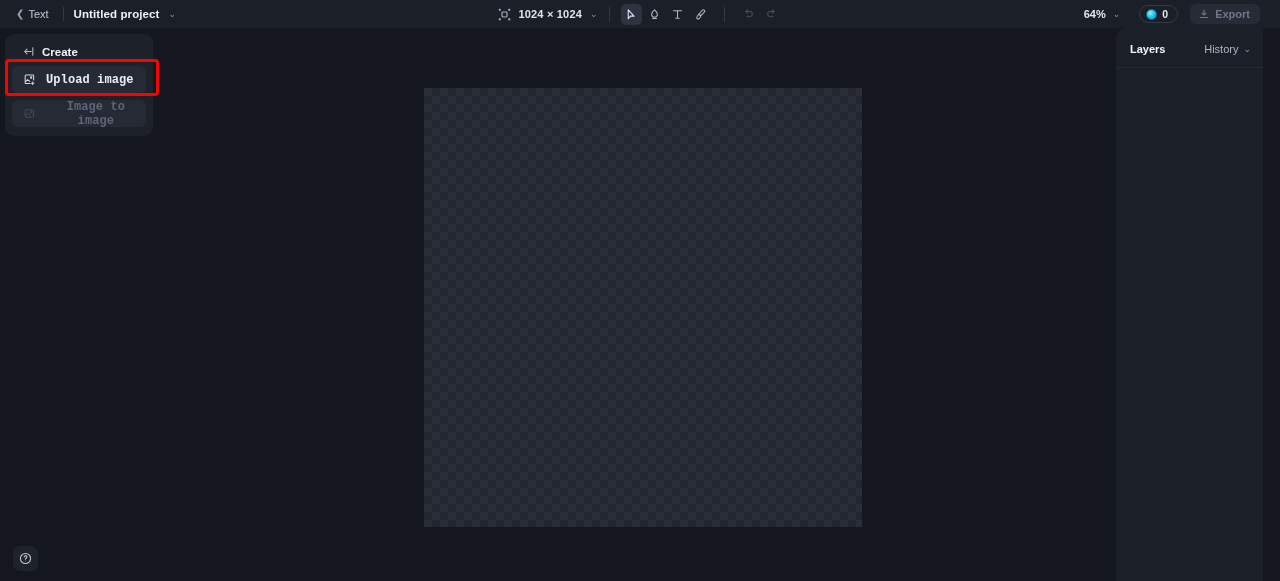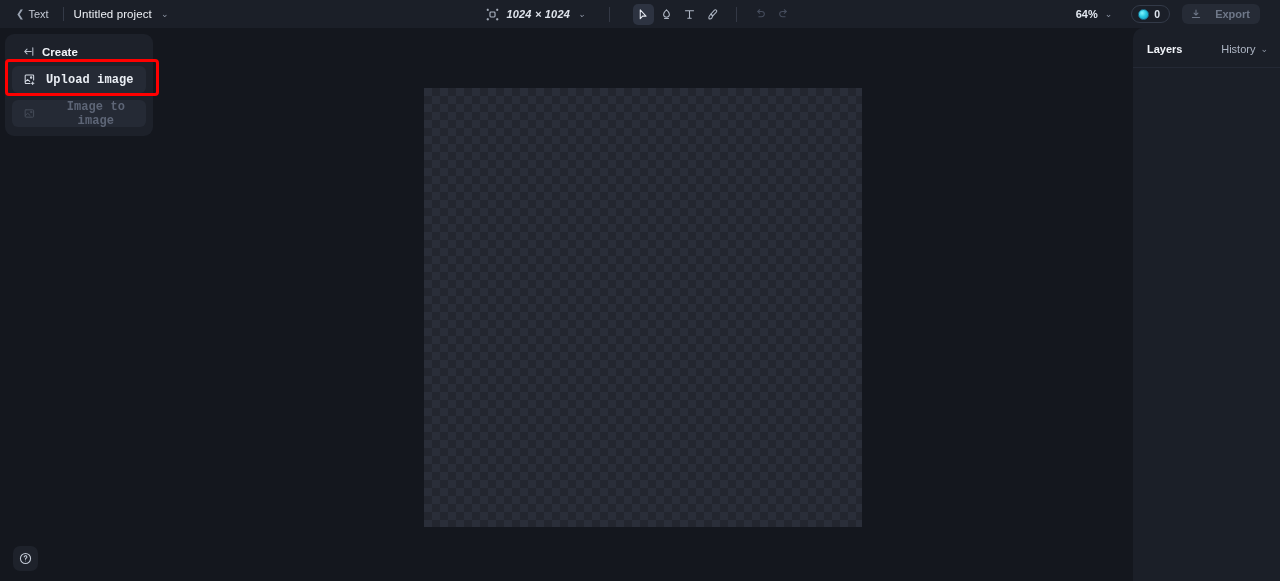--- a/index.html
+++ b/index.html
@@ -19,28 +19,27 @@
     display: flex; align-items: center;
   }
   .header-left { display: flex; align-items: center; padding-left: 12px; gap: 0; }
   .back-btn {
     display: flex; align-items: center; gap: 4px;
     color: #c3c9d4; font-size: 11px; cursor: pointer;
     padding: 3px 4px; border-radius: 4px;
   }
   .chev-left { font-size: 10px; color: #9aa3b2; line-height: 1; }
   .v-sep { width: 1px; height: 14px; background: #343a47; margin: 0 10px; }
-  .proj-name { color: #eef1f6; font-size: 11.5px; font-weight: normal; letter-spacing: .1px; }
+  .proj-name { color: #eef1f6; font-size: 11.5px; font-weight: bold; letter-spacing: .1px; }
   .proj-caret { margin-left: 9px; color: #8d95a4; font-size: 9px; }
 
   .header-center {
     position: absolute; left: 0; right: 0; top: 0; height: 28px;
-    display: flex; align-items: center; justify-content: center; gap: 12px;
+    display: flex; align-items: center; justify-content: center; gap: 0;
     pointer-events: none;
-    font-style: italic;
   }
   .header-center > * { pointer-events: auto; }
   .size-group { display: flex; align-items: center; gap: 7px; }
   .frame-icon { width: 13px; height: 13px; display: block; }
   .size-text { color: #dfe4ec; font-size: 11px; font-weight: bold; letter-spacing: .2px; }
   .size-caret { color: #8d95a4; font-size: 9px; margin-left: 1px; }
   .tool-sep { width: 1px; height: 15px; background: #333845; margin: 0 11px; }
   .tools { display: flex; align-items: center; gap: 2px; }
   .tool {
     width: 21px; height: 21px; border-radius: 5px;
@@ -63,21 +62,21 @@
     border: 1px solid #333a48; border-radius: 11px;
     padding: 2px 9px 2px 6px; margin-left: 14px; cursor: pointer;
   }
   .credit-dot {
     width: 11px; height: 11px; border-radius: 50%;
     background: radial-gradient(circle at 35% 33%, #7ff4ff 0%, #26c6e0 48%, #1591b8 100%);
     border: 1px solid #1a6f8d;
   }
   .credit-count { color: #dfe5ee; font-size: 10.5px; font-weight: bold; }
   .export-btn {
-    display: flex; align-items: center; gap: 13px;
+    display: flex; align-items: center; gap: 5px;
     background: #262b36; color: #6f7889;
     border-radius: 6px; padding: 4px 10px 4px 8px;
     font-size: 11px; font-weight: bold; margin-left: 12px;
     cursor: default;
   }
 
   
   .left-panel {
     position: absolute; left: 5px; top: 34px; width: 148px;
     background: #1d212a; border-radius: 9px;
@@ -116,21 +115,21 @@
     background-color: #2a2e39;
     background-image:
       linear-gradient(45deg, #23262f 25%, transparent 25%, transparent 75%, #23262f 75%),
       linear-gradient(45deg, #23262f 25%, transparent 25%, transparent 75%, #23262f 75%);
     background-size: 16px 16px;
     background-position: 0 0, 8px 8px;
   }
 
   
   .right-panel {
-    position: absolute; right: 0; top: 28px; width: 147px; height: 553px;
+    position: absolute; right: 17px; top: 28px; width: 147px; height: 553px;
     background: #1b1f28; border-top-left-radius: 10px;
   }
   .right-head {
     height: 17px; display: flex; align-items: center; justify-content: space-between;
     padding: 13px 12px 10px 14px; border-bottom: 1px solid #242935;
     height: 40px; box-sizing: border-box;
   }
   .tab-layers { color: #f1f4f9; font-size: 11px; font-weight: bold; cursor: pointer; }
   .tab-history { display: flex; align-items: center; gap: 5px; color: #aeb6c4; font-size: 11px; cursor: pointer; text-align: right; }
   .tab-history .c { font-size: 9px; color: #8d95a4; }

